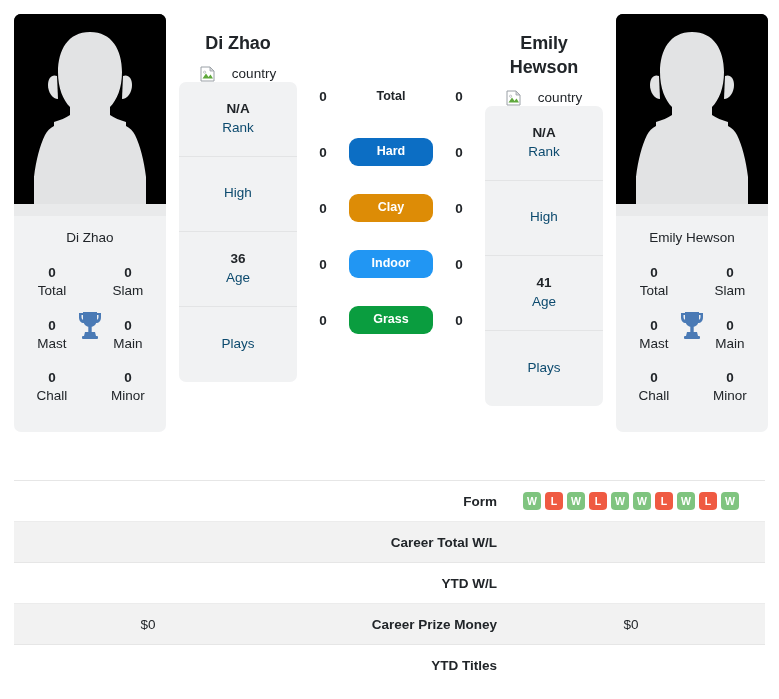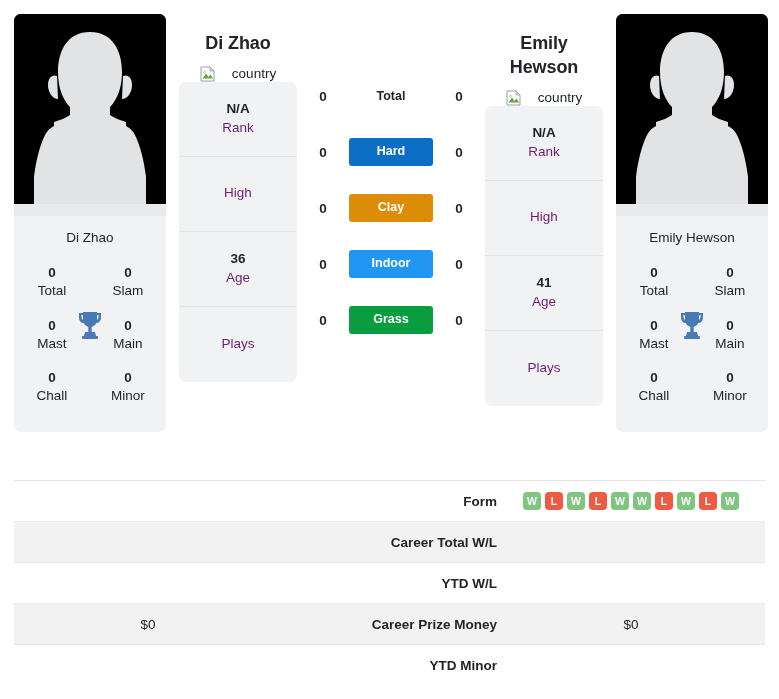--- a/index.html
+++ b/index.html
@@ -128,21 +128,21 @@
   }
   .detail-row:last-child { border-bottom: none; }
   .detail-val {
     font-size: 13.5px;
     font-weight: bold;
     color: #212529;
     line-height: 1.4;
   }
   .detail-lbl {
     font-size: 13.5px;
-    color: #701a75;
+    color: #0c4a6e;
     line-height: 1.4;
   }
 
   
   .h2h {
     flex: 1 1 auto;
     display: flex;
     flex-direction: column;
     padding-top: 58px;
     gap: 0;
@@ -162,21 +162,21 @@
   }
   .h2h-mid {
     width: 84px;
     text-align: center;
     font-size: 12.5px;
     font-weight: bold;
   }
   .h2h-mid.plain { color: #212529; }
   .h2h-mid.badge {
     color: #ffffff;
-    border-radius: 3px;
+    border-radius: 9px;
     padding: 6px 0;
     line-height: 1.25;
   }
 
   
   .table {
     position: absolute;
     left: 0;
     top: 480px;
     width: 779px;
@@ -456,19 +456,19 @@
     </div>
 
     <div class="table-row striped">
       <div class="t-left">$0</div>
       <div class="t-mid">Career Prize Money</div>
       <div class="t-right">$0</div>
     </div>
 
     <div class="table-row">
       <div class="t-left"></div>
-      <div class="t-mid">YTD Minor</div>
+      <div class="t-mid">YTD Titles</div>
       <div class="t-right"></div>
     </div>
 
   </div>
 
 </div>
 
 </body></html>

